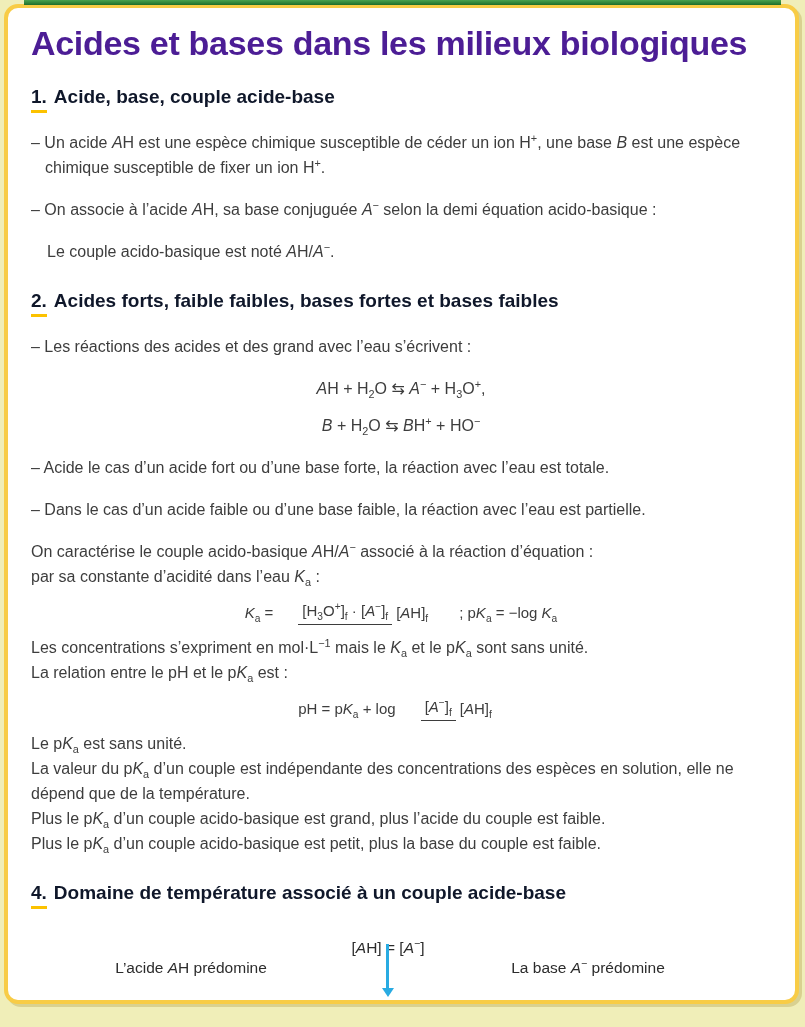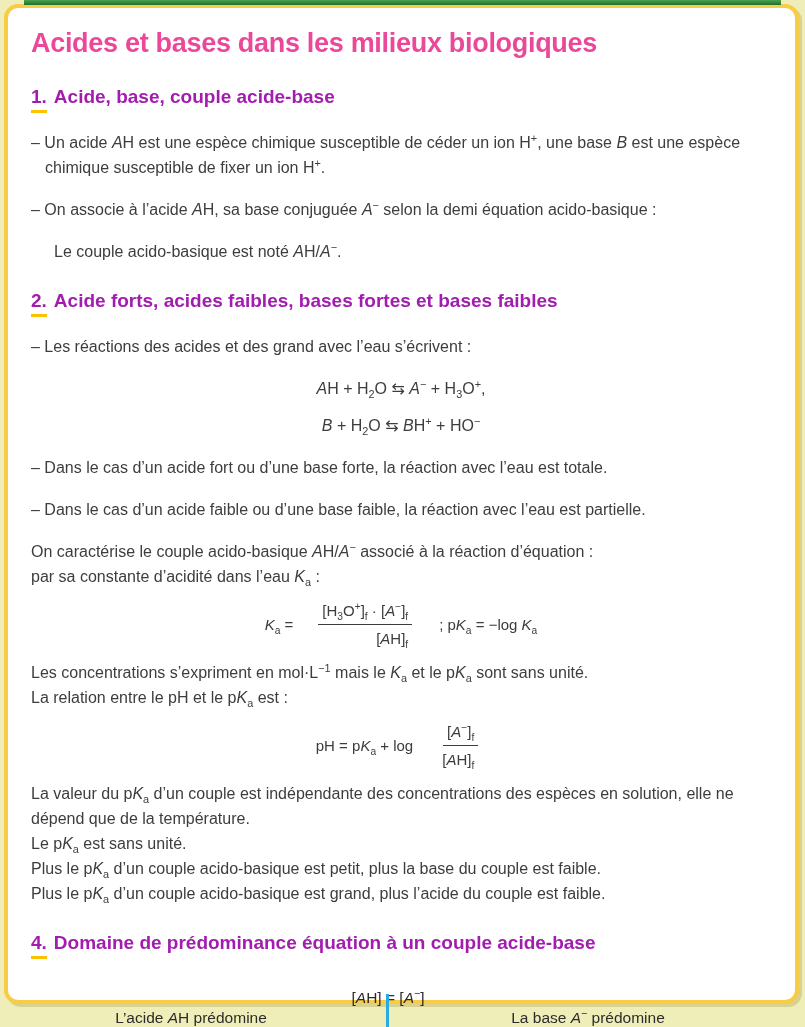--- a/index.html
+++ b/index.html
@@ -21,44 +21,44 @@
   .top-strip{
     position:absolute;left:24px;right:24px;top:0;height:5px;
     background:linear-gradient(#4aa34f,#1e6e2b);
     z-index:5;
   }
   .content{
     padding:12px 24px 0 23px;
     font-size:16px;line-height:25px;
   }
   .page-title{
-    color:#ec4899;font-size:27px;line-height:34px;
+    color:#4c1d95;font-size:34px;line-height:34px;
     font-weight:bold;margin:6px 0 0 0;letter-spacing:-0.3px;
   }
   .section-heading{
-    color:#a21caf;font-size:19px;line-height:24px;
+    color:#0f172a;font-size:19px;line-height:24px;
     font-weight:bold;margin:25px 0 9px 0;
   }
   .section-num{
     display:inline-block;
     border-bottom:3px solid #fcc200;
     padding-bottom:1px;margin-right:7px;
   }
   .dash-item{padding-left:14px;text-indent:-14px;margin:17px 0;}
-  .note-indent{margin-left:23px;}
+  .note-indent{margin-left:16px;}
   .equation{text-align:center;margin:3px 0;}
   .equation.spaced{margin:12px 0;}
   sub,sup{font-size:68%;line-height:0;}
   i{font-style:italic;}
   .formula-row{
     display:flex;justify-content:center;align-items:center;
     margin:10px 0;font-size:15px;gap:17px;
   }
   .frac{
-    display:inline-flex;flex-direction:column;align-items:flex-end;
+    display:inline-flex;flex-direction:row;align-items:flex-start;
     margin:0 8px;line-height:23px;
   }
   .frac .num{border-bottom:1.4px solid #3d3d3d;padding:0 4px 2px;}
   .frac .den{padding:2px 4px 0;}
   .formula-rest{margin-left:2px;}
   
   .diagram{
     position:relative;height:108px;margin-top:16px;
     font-size:15.5px;line-height:17px;color:#2c2c2c;
   }
@@ -81,26 +81,26 @@
     <h1 class="page-title">Acides et bases dans les milieux biologiques</h1>
 
     <div class="section-heading">
       <span class="section-num">1.</span><span>Acide, base, couple acide-base</span>
     </div>
     <div class="dash-item">– Un acide <i>A</i>H est une espèce chimique susceptible de céder un ion H<sup>+</sup>, une base <i>B</i> est une espèce chimique susceptible de fixer un ion H<sup>+</sup>.</div>
     <div class="dash-item">– On associe à l’acide <i>A</i>H, sa base conjuguée <i>A</i><sup>−</sup> selon la demi équation acido-basique :</div>
     <div class="note-indent">Le couple acido-basique est noté <i>A</i>H/<i>A</i><sup>−</sup>.</div>
 
     <div class="section-heading">
-      <span class="section-num">2.</span><span>Acide forts, acides faibles, bases fortes et bases faibles</span>
+      <span class="section-num">2.</span><span>Acides forts, faible faibles, bases fortes et bases faibles</span>
     </div>
     <div class="dash-item">– Les réactions des acides et des grand avec l’eau s’écrivent :</div>
     <div class="equation spaced"><i>A</i>H + H<sub>2</sub>O  ⇆  <i>A</i><sup>−</sup> + H<sub>3</sub>O<sup>+</sup>,</div>
     <div class="equation spaced"><i>B</i> + H<sub>2</sub>O  ⇆  <i>B</i>H<sup>+</sup> + HO<sup>−</sup></div>
-    <div class="dash-item">– Dans le cas d’un acide fort ou d’une base forte, la réaction avec l’eau est totale.</div>
+    <div class="dash-item">– Acide le cas d’un acide fort ou d’une base forte, la réaction avec l’eau est totale.</div>
     <div class="dash-item">– Dans le cas d’un acide faible ou d’une base faible, la réaction avec l’eau est partielle.</div>
 
     <div>On caractérise le couple acido-basique <i>A</i>H/<i>A</i><sup>−</sup> associé à la réaction d’équation :</div>
     <div>par sa constante d’acidité dans l’eau <i>K</i><sub>a</sub> :</div>
 
     <div class="formula-row">
       <span><i>K</i><sub>a</sub> =</span>
       <span class="frac">
         <span class="num">[H<sub>3</sub>O<sup>+</sup>]<sub>f</sub> · [<i>A</i><sup>−</sup>]<sub>f</sub></span>
         <span class="den">[<i>A</i>H]<sub>f</sub></span>
@@ -112,27 +112,27 @@
     <div>La relation entre le pH et le p<i>K</i><sub>a</sub> est :</div>
 
     <div class="formula-row">
       <span>pH = p<i>K</i><sub>a</sub> + log</span>
       <span class="frac">
         <span class="num">[<i>A</i><sup>−</sup>]<sub>f</sub></span>
         <span class="den">[<i>A</i>H]<sub>f</sub></span>
       </span>
     </div>
 
+    <div>Le p<i>K</i><sub>a</sub> est sans unité.</div>
     <div>La valeur du p<i>K</i><sub>a</sub> d’un couple est indépendante des concentrations des espèces en solution, elle ne dépend que de la température.</div>
-    <div>Le p<i>K</i><sub>a</sub> est sans unité.</div>
+    <div>Plus le p<i>K</i><sub>a</sub> d’un couple acido-basique est grand, plus l’acide du couple est faible.</div>
     <div>Plus le p<i>K</i><sub>a</sub> d’un couple acido-basique est petit, plus la base du couple est faible.</div>
-    <div>Plus le p<i>K</i><sub>a</sub> d’un couple acido-basique est grand, plus l’acide du couple est faible.</div>
 
     <div class="section-heading">
-      <span class="section-num">4.</span><span>Domaine de prédominance équation à un couple acide-base</span>
+      <span class="section-num">4.</span><span>Domaine de température associé à un couple acide-base</span>
     </div>
 
     <div class="diagram">
       <div class="d-label" style="left:247px;top:0;">[<i>A</i>H] = [<i>A</i><sup>−</sup>]</div>
       <div class="d-label" style="left:50px;top:20px;">L’acide <i>A</i>H prédomine</div>
       <div class="d-label" style="left:447px;top:20px;">La base <i>A</i><sup>−</sup> prédomine</div>
 
       <div class="varrow" style="left:355px;top:19px;height:45px;"></div>
 
     </div>

